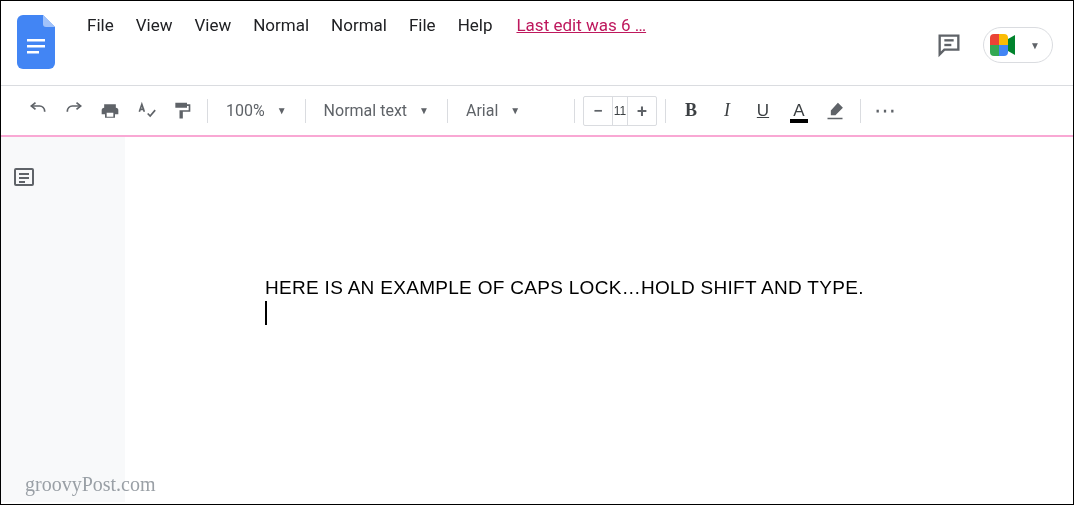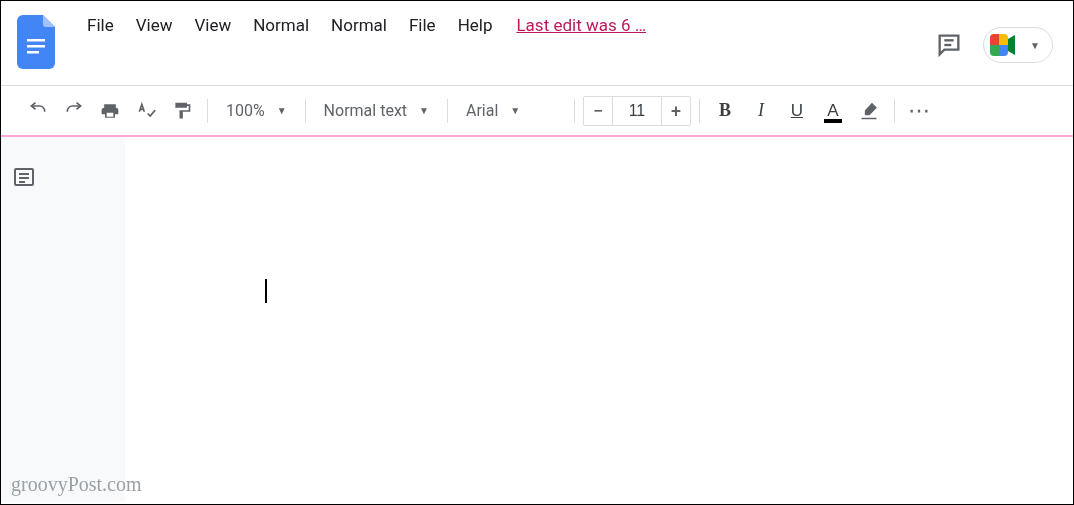--- a/index.html
+++ b/index.html
@@ -141,26 +141,26 @@
       height: 28px;
       display: flex;
       align-items: center;
       justify-content: center;
       color: #5f6368;
       cursor: pointer;
       font-size: 18px;
       font-weight: 500;
     }
     .fs-input {
-      width: 50px;
+      width: 16px;
       text-align: center;
       border: none;
       border-left: 1px solid #dadce0;
       border-right: 1px solid #dadce0;
-      font-size: 16px;
+      font-size: 12px;
       color: #3c4043;
       height: 28px;
       outline: none;
     }
     .bold { font-weight: 700; font-family: Georgia, serif; font-size: 18px; color: #3c4043; }
     .italic { font-style: italic; font-family: Georgia, serif; font-size: 18px; color: #3c4043; }
     .underline { text-decoration: underline; font-family: Arial; font-size: 17px; color: #3c4043; }
     .text-color-btn { position: relative; }
     .text-color-underline {
       position: absolute;
@@ -203,21 +203,21 @@
     }
     .cursor-line {
       width: 2px;
       height: 24px;
       background: #000;
       margin-top: 2px;
     }
     .watermark {
       position: absolute;
       bottom: 8px;
-      left: 10px;
+      left: 24px;
       font-family: Georgia, serif;
       font-size: 20px;
       color: #9aa0a6;
       font-style: normal;
     }
     .more-dots { font-size: 22px; letter-spacing: 2px; }
   </style>
 </head>
 <body>
 
@@ -336,17 +336,18 @@
     <span class="outline-icon">
       <svg width="24" height="24" viewBox="0 0 24 24" fill="none" stroke="#5f6368" stroke-width="2">
           <rect x="3" y="4" width="18" height="16" rx="1"></rect>
           <line x1="7" y1="9" x2="17" y2="9"></line>
           <line x1="7" y1="13" x2="17" y2="13"></line>
           <line x1="7" y1="17" x2="13" y2="17"></line>
         </svg>
     </span>
   </div>
   <div class="page">
+    <div class="content-text">HERE IS AN EXAMPLE OF CAPS LOCK…HOLD SHIFT AND TYPE.</div>
     <div class="cursor-line"></div>
   </div>
 </div>
 
 <div class="watermark">groovyPost.com</div>
 
 </body></html>

